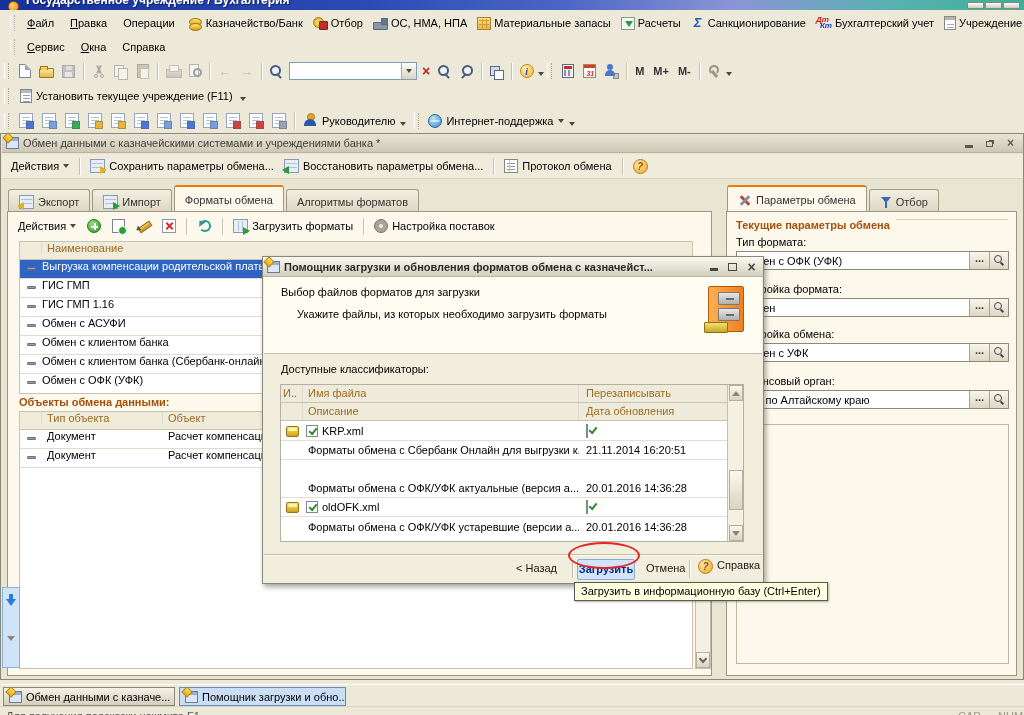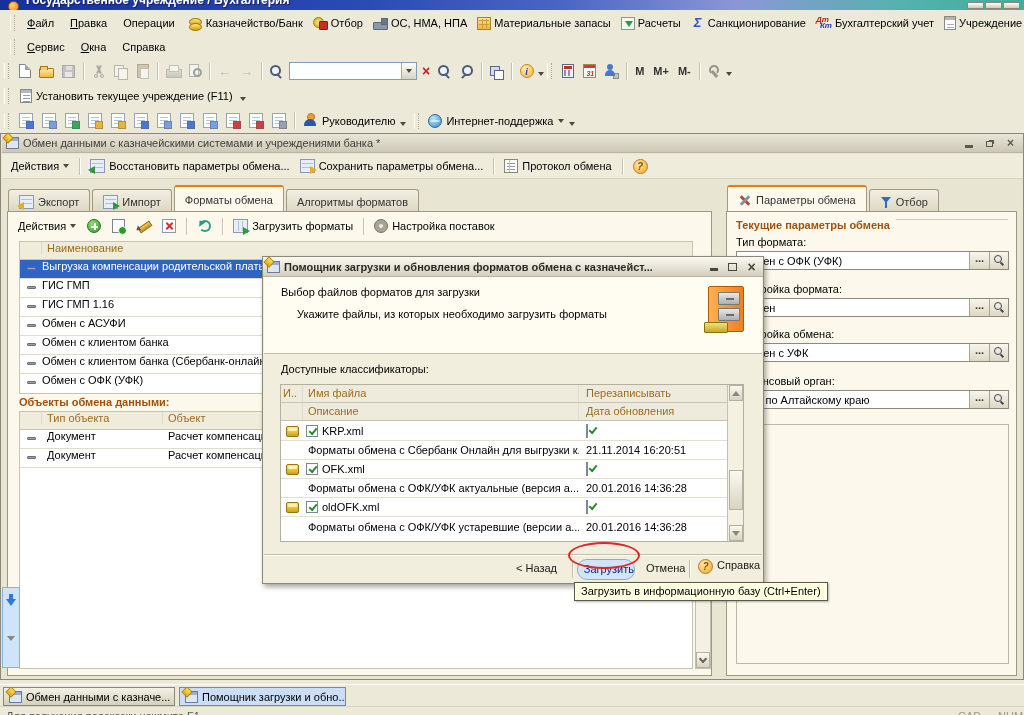--- a/index.html
+++ b/index.html
@@ -193,21 +193,21 @@
 .cabinet .d3{position:absolute;left:2px;top:38px;width:24px;height:11px;background:linear-gradient(#f4e070,#c8a828);border:1px solid #8a7210;border-radius:1px}
 .dtbl{position:absolute;left:16px;top:30px;width:464px;height:158px;background:#fff;border:1px solid #b4b0a0}
 .dtbl .hrow{position:absolute;left:0;width:446px;height:18px;background:#efebdc;color:#9c6b1f;border-bottom:1px solid #c8c4b0;display:flex}
 .dtbl .drow{position:absolute;left:0;width:446px;height:19px;background:#fff;border-bottom:1px solid #e4e0d0;display:flex;align-items:center}
 .cb{width:12px;height:12px;background:#fff;border:1px solid #7a8a9a;position:relative;flex:none}
 .cb:after{content:"";position:absolute;left:2px;top:2px;width:6px;height:3px;border-left:2px solid #2a8a2a;border-bottom:2px solid #2a8a2a;transform:rotate(-50deg)}
 .gold{width:13px;height:11px;background:linear-gradient(#ffe878,#d0a018);border:1px solid #9a7210;border-radius:2px;position:relative;flex:none}
 .gold:before{content:"";position:absolute;left:1px;top:1px;right:1px;height:3px;background:#fff3b0;border-radius:2px}
 .dbtn{position:absolute;top:7px;white-space:nowrap;color:#1a1a14}
 .fsep{position:absolute;top:5px;width:1px;height:18px;background:#c0bcaa;box-shadow:1px 0 0 #fffdf2}
-.loadbtn{position:absolute;left:313px;top:4px;width:58px;height:21px;background:#d2e4fa;border:1px solid #8cacd4;border-radius:10px;font-weight:normal;color:#0a2a8a;text-align:right;line-height:19px}
+.loadbtn{position:absolute;left:313px;top:4px;width:58px;height:21px;background:#d2e4fa;border:1px solid #8cacd4;border-radius:2px;font-weight:bold;color:#0a2a8a;text-align:center;line-height:19px}
 .redcircle{left:568px;top:542px;width:72px;height:27px;border:2px solid #e02828;border-radius:50%;z-index:6}
 .tooltip{left:574px;top:582px;height:19px;background:#ffffe1;border:1px solid #5a5a4a;padding:2px 6px;white-space:nowrap;z-index:7;box-shadow:1px 1px 2px rgba(0,0,0,.3)}
 
 .lvbar{left:2px;top:587px;width:18px;height:81px;background:#cfe4f8;border:1px solid #8cb2d8;z-index:2}
 .ic-bluearr{position:absolute;left:3px;top:6px;width:11px;height:13px}
 .ic-bluearr:before{content:"";position:absolute;left:3px;top:0;width:4px;height:6px;background:#2a7ae0}
 .ic-bluearr:after{content:"";position:absolute;left:0;top:5px;width:0;height:0;border-left:5px solid transparent;border-right:5px solid transparent;border-top:7px solid #2a7ae0}
 
 .taskbar{left:0;top:684px;width:1024px;height:22px;background:#ece9d8;border-top:1px solid #fff}
 .taskbtn{position:absolute;top:2px;height:19px;display:flex;align-items:center;gap:4px;padding:0 5px;border:1px solid #8a8778;background:linear-gradient(#f4f1e6,#d4cfbe);white-space:nowrap;overflow:hidden}
@@ -436,26 +436,26 @@
           <span class="xx">×</span>
         </span>
     </div>
     <div class="child-toolbar">
       <span class="tool-text">
           <span>Действия</span>
           <span class="tri-d"></span>
         </span>
       <span class="sep"></span>
       <span class="tool-text">
+          <i class="ic-savep"></i>
+          <span>Сохранить параметры обмена...</span>
+        </span>
+      <span class="tool-text">
           <i class="ic-restp"></i>
           <span>Восстановить параметры обмена...</span>
-        </span>
-      <span class="tool-text">
-          <i class="ic-savep"></i>
-          <span>Сохранить параметры обмена...</span>
         </span>
       <span class="sep"></span>
       <span class="tool-text">
           <i class="ic-proto"></i>
           <span>Протокол обмена</span>
         </span>
       <span class="sep"></span>
       <span class="tbtn">
           <i class="ic-help">?</i>
         </span>
@@ -671,30 +671,20 @@
               <i class="cb"></i>
               <span>KRP.xml</span>
             </span>
           <span style="padding-left:7px"><i class="cb"></i></span>
         </div>
         <div class="drow" style="top:56px">
           <span style="width:22px"></span>
           <span style="width:276px;padding-left:5px;white-space:nowrap;overflow:hidden">Форматы обмена с Сбербанк Онлайн для выгрузки к...</span>
           <span style="padding-left:7px">21.11.2014 16:20:51</span>
         </div>
-        <div class="drow" style="top:75px">
-          <span style="width:22px;display:flex;justify-content:center">
-              <i class="gold"></i>
-            </span>
-          <span style="width:276px;display:flex;align-items:center;gap:4px;padding-left:3px">
-              <i class="cb"></i>
-              <span>OFK.xml</span>
-            </span>
-          <span style="padding-left:7px"><i class="cb"></i></span>
-        </div>
         <div class="drow" style="top:94px">
           <span style="width:22px"></span>
           <span style="width:276px;padding-left:5px;white-space:nowrap;overflow:hidden">Форматы обмена с ОФК/УФК актуальные (версия а...</span>
           <span style="padding-left:7px">20.01.2016 14:36:28</span>
         </div>
         <div class="drow" style="top:113px">
           <span style="width:22px;display:flex;justify-content:center">
               <i class="gold"></i>
             </span>
           <span style="width:276px;display:flex;gap:4px;padding-left:3px">

